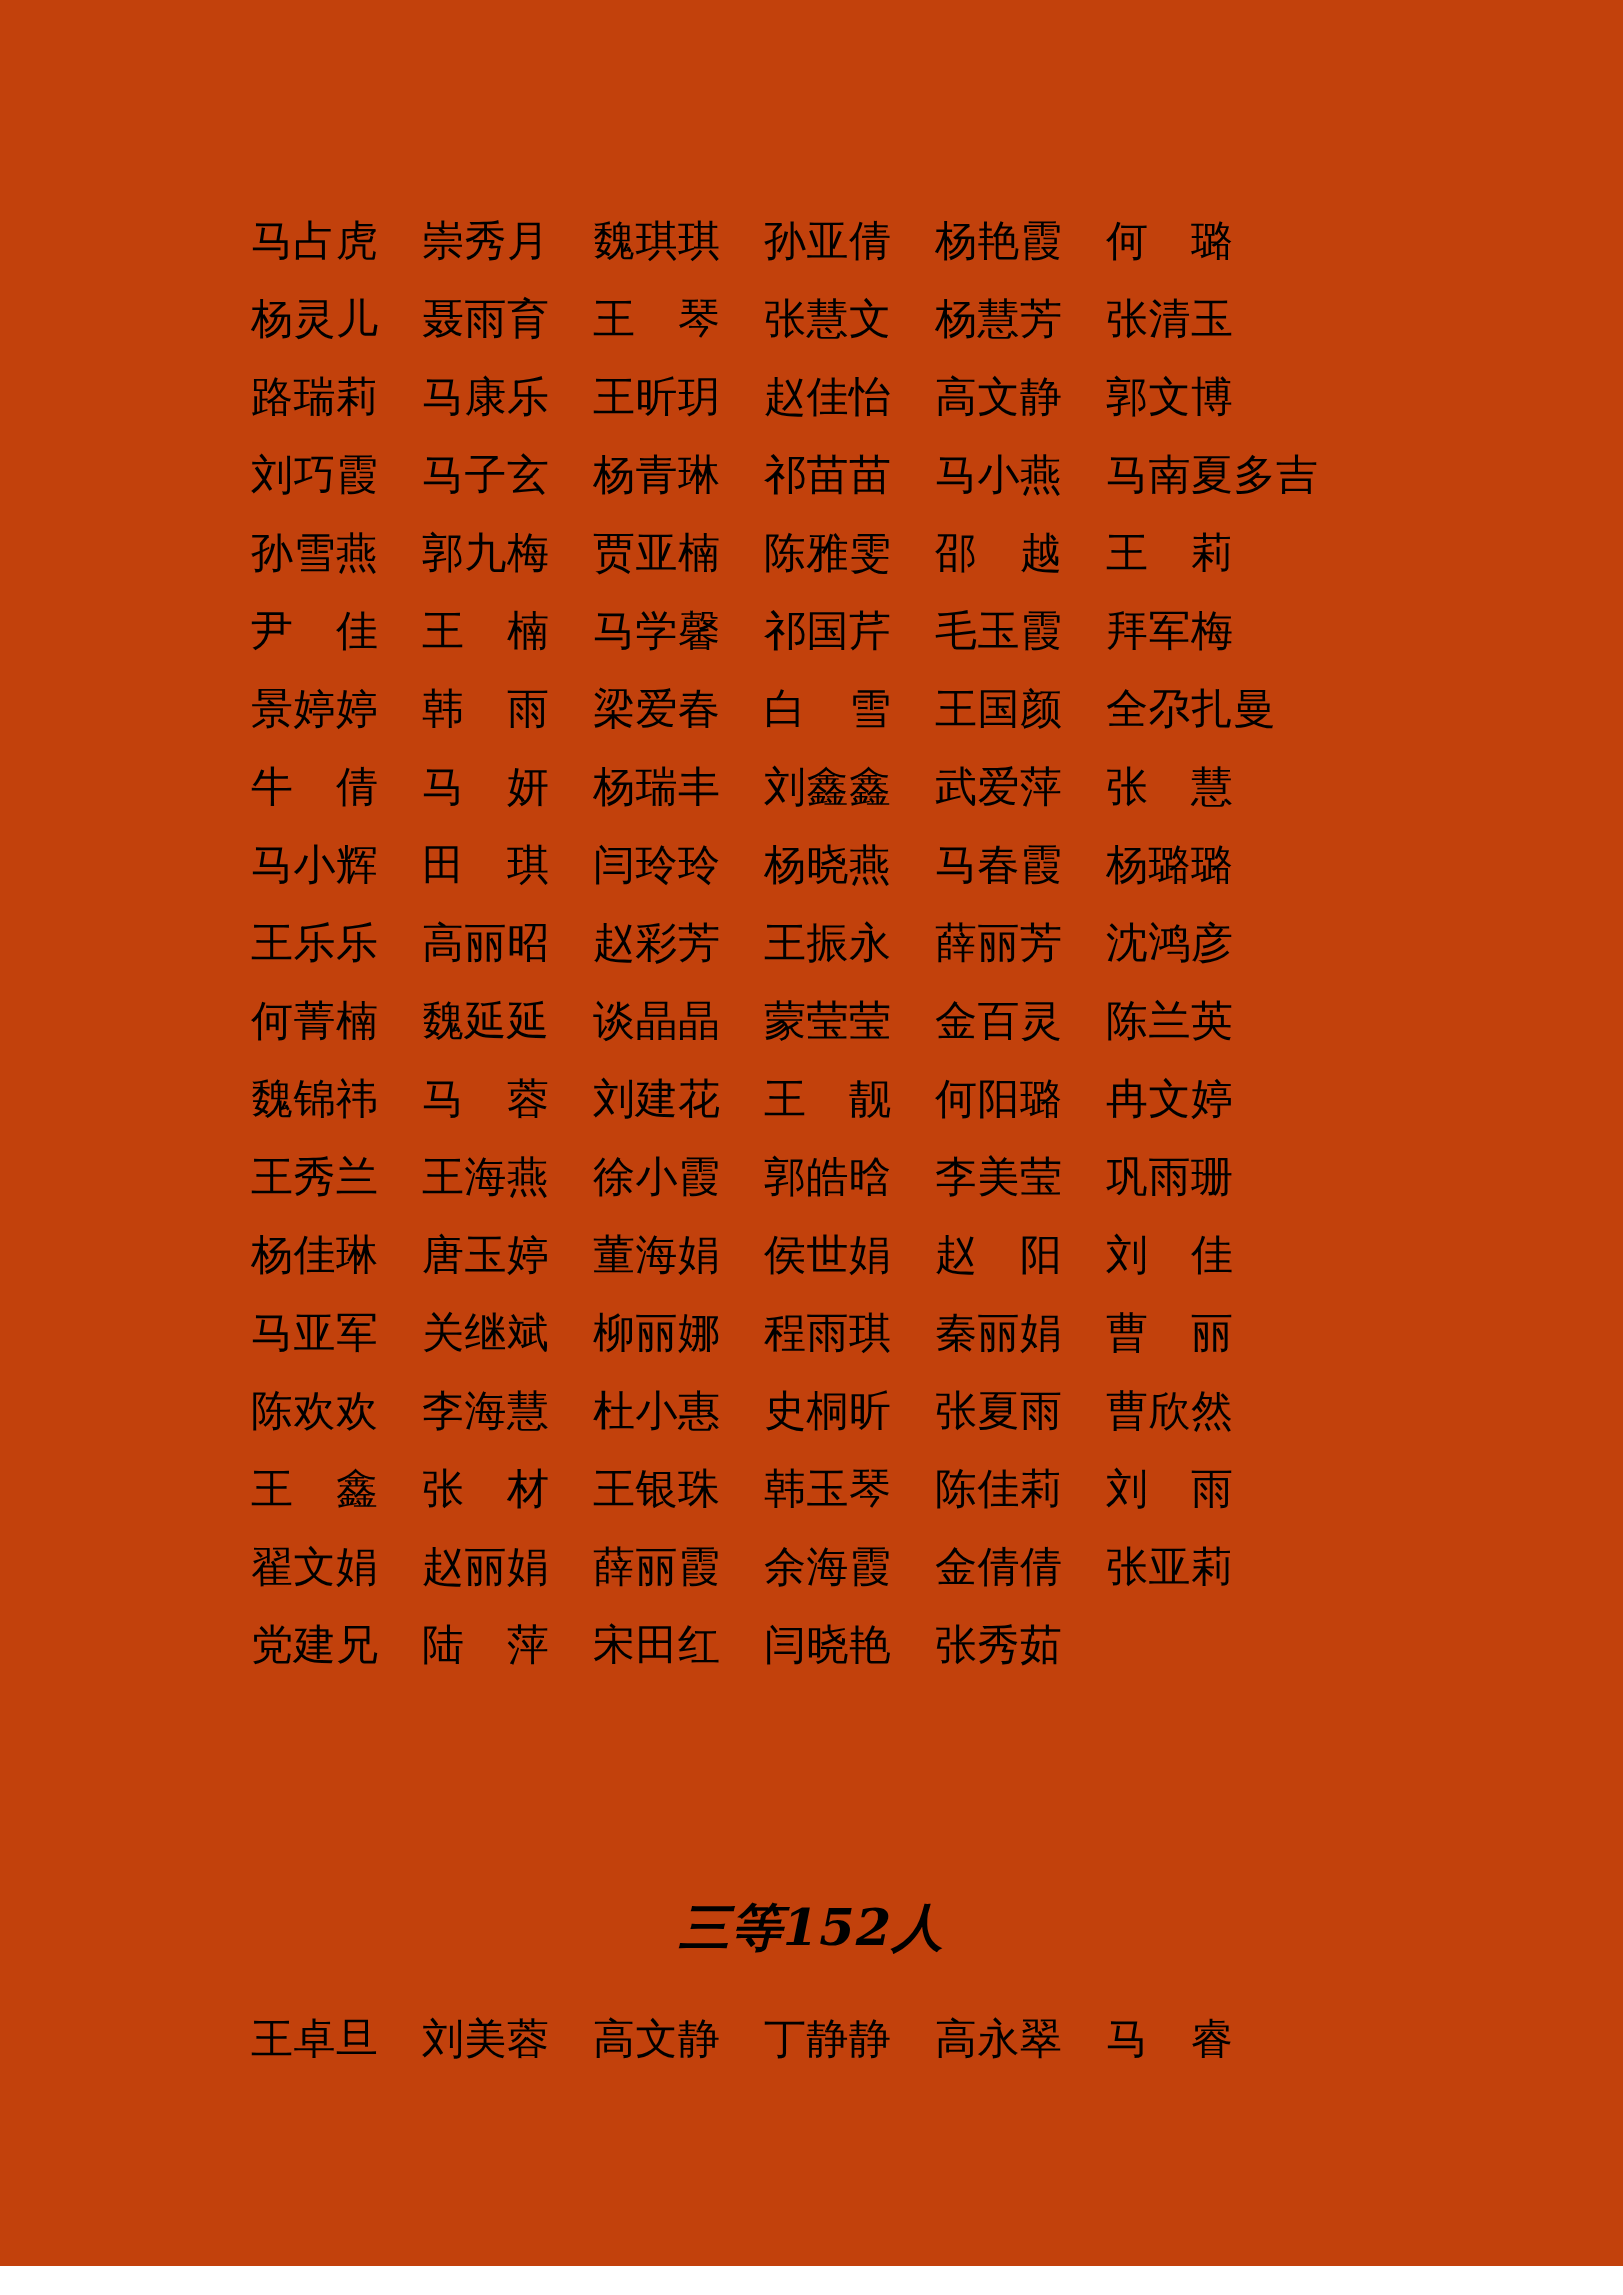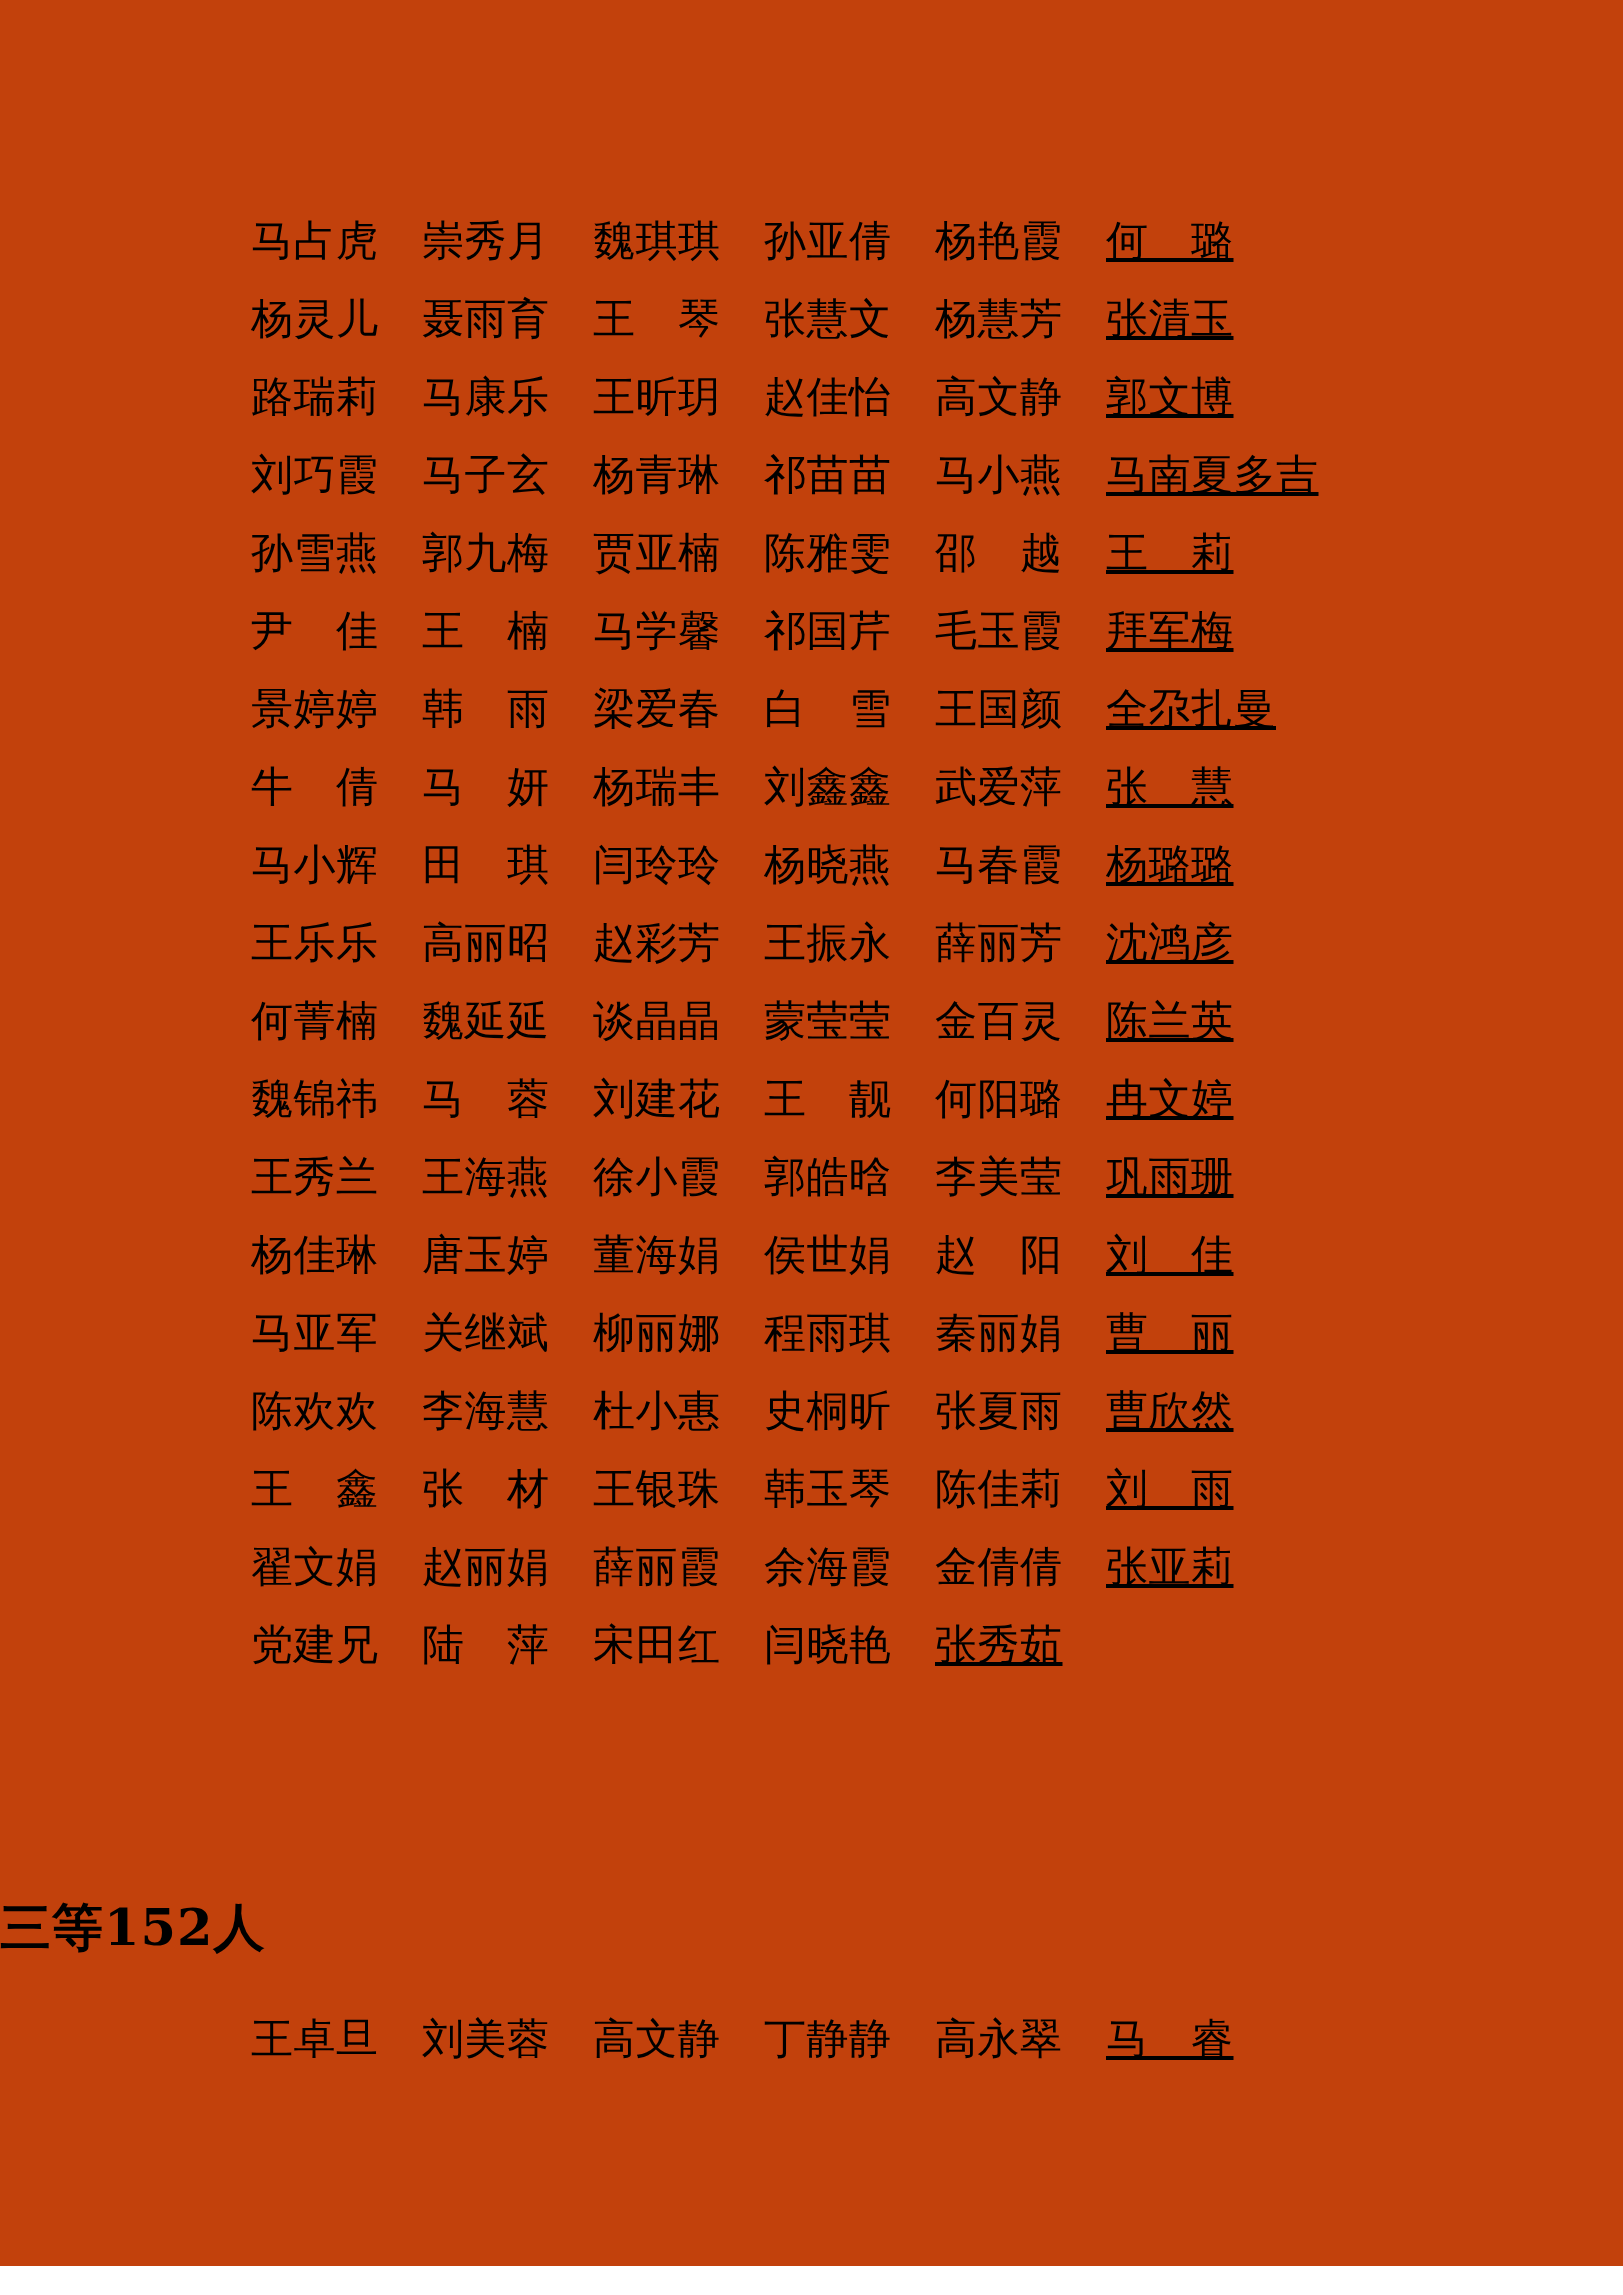--- a/index.html
+++ b/index.html
@@ -32,32 +32,34 @@
   }
   .name-cell {
     width: 171px;
     flex: 0 0 auto;
     font-size: 42px;
     line-height: 1;
     letter-spacing: 0.5px;
     white-space: pre;
     color: #000000;
   }
-  .name-row .name-cell:last-child { width: auto; text-decoration: underline; }
+  .name-row .name-cell:last-child { width: auto; }
   .section-heading {
     position: absolute;
     top: 1898px;
     left: 0;
     width: 100%;
     margin: 0;
+    text-align: center;
     font-size: 51px;
     font-weight: bold;
     letter-spacing: 1px;
     line-height: 1.15;
     color: #000000;
+    font-style: italic;
   }
 </style>
 </head>
 <body>
 
 <div class="page">
   <div id="grid-top" class="grid grid-top">
       <div class="name-row">
         <span class="name-cell">马占虎</span>
         <span class="name-cell">崇秀月</span>

